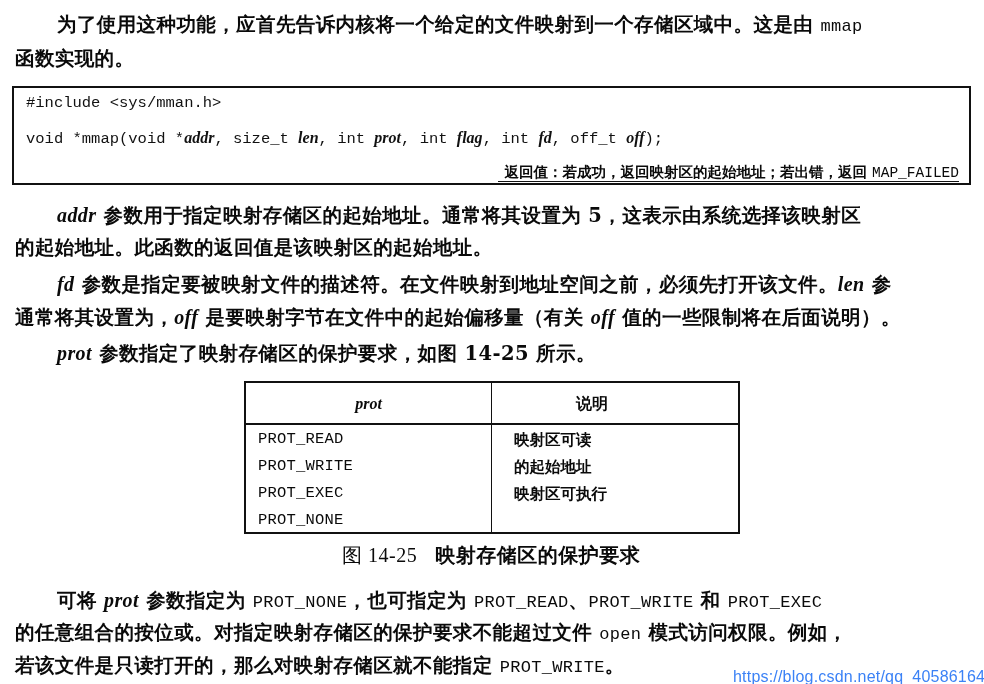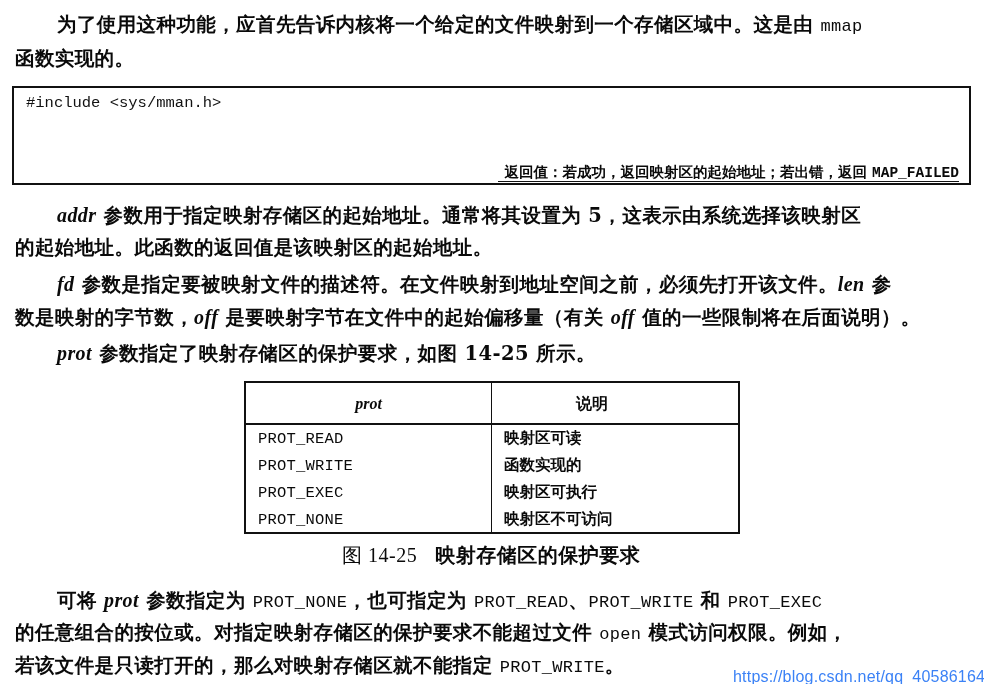--- a/index.html
+++ b/index.html
@@ -66,21 +66,21 @@
       right: 10px;
       top: 74px;
       white-space: nowrap;
       font-size: 14.5px;
       line-height: 20px;
       font-weight: bold;
       font-family: "DejaVu Serif", "Liberation Serif", serif;
     }
     .retval .mono2 {
       font-family: "Liberation Mono", "DejaVu Sans Mono", monospace;
-      font-weight: bold;
+      font-weight: normal;
       font-size: 14.5px;
     }
     .retval-underline {
       position: absolute;
       left: -6px;
       right: 0;
       bottom: 1px;
       border-bottom: 1.5px solid #111;
     }
     
@@ -134,22 +134,22 @@
       height: 27px;
       line-height: 27px;
     }
     .td.name {
       left: 12px;
       font-family: "Liberation Mono", "DejaVu Sans Mono", monospace;
       font-size: 15.5px;
       letter-spacing: 0.2px;
     }
     .td.val {
-      left: 258px;
-      font-family: Liberation Mono, monospace;
+      left: 268px;
+      font-family: Liberation Serif, serif;
       font-weight: bold;
       font-size: 15.5px;
     }
     .caption {
       position: absolute;
       left: 342px;
       top: 543px;
       white-space: nowrap;
       font-size: 20px;
       line-height: 24px;
@@ -176,59 +176,61 @@
 </head>
 <body>
 
 <div class="line" style="left:57px; top:12px;">
   <span>为了使用这种功能，应首先告诉内核将一个给定的文件映射到一个存储区域中。这是由</span><span> </span><span class="mono">mmap</span>
 </div>
 <div class="line" style="left:15px; top:46px;">函数实现的。</div>
 
 <div class="code-box">
   <div class="code-line" style="top:5px;">#include &lt;sys/mman.h&gt;</div>
+  <div class="code-line" style="top:40px;">
+    <span>void *mmap(void *</span><span class="ci">addr</span><span>, size_t </span><span class="ci">len</span><span>, int </span><span class="ci">prot</span><span>, int </span><span class="ci">flag</span><span>, int </span><span class="ci">fd</span><span>, off_t </span><span class="ci">off</span><span>);</span>
+  </div>
   <div class="retval">
     <span>返回值：若成功，返回映射区的起始地址；若出错，返回 </span><span class="mono2">MAP_FAILED</span>
     <div class="retval-underline"></div>
   </div>
 </div>
 
 <div class="line" style="left:57px; top:202px;">
   <span class="ital">addr</span><span> 参数用于指定映射存储区的起始地址。通常将其设置为 5，这表示由系统选择该映射区</span>
 </div>
 <div class="line" style="left:15px; top:235px;">的起始地址。此函数的返回值是该映射区的起始地址。</div>
 
 <div class="line" style="left:57px; top:271px;">
   <span class="ital">fd</span><span> 参数是指定要被映射文件的描述符。在文件映射到地址空间之前，必须先打开该文件。</span><span class="ital">len</span><span> 参</span>
 </div>
 <div class="line" style="left:15px; top:304px;">
-  <span>数是映射的字节数，</span><span class="ital">off</span><span> 是要映射字节在文件中的起始偏移量（有关 </span><span class="ital">off</span><span> 值的一些限制将在后面说明）。</span>
+  <span>通常将其设置为，</span><span class="ital">off</span><span> 是要映射字节在文件中的起始偏移量（有关 </span><span class="ital">off</span><span> 值的一些限制将在后面说明）。</span>
 </div>
 
 <div class="line" style="left:57px; top:340px;">
   <span class="ital">prot</span><span> 参数指定了映射存储区的保护要求，如图 14-25 所示。</span>
 </div>
 
 <div class="prot-table">
   <div class="divider"></div>
   <div class="hdr-line"></div>
   <div class="th prot">prot</div>
   <div class="th desc">说明</div>
 
   <div class="td name" style="top:43px;">PROT_READ</div>
   <div class="td val" style="top:43px;">映射区可读</div>
 
   <div class="td name" style="top:70px;">PROT_WRITE</div>
-  <div class="td val" style="top:70px;">函数实现的</div>
+  <div class="td val" style="top:70px;">的起始地址</div>
 
   <div class="td name" style="top:97px;">PROT_EXEC</div>
   <div class="td val" style="top:97px;">映射区可执行</div>
 
   <div class="td name" style="top:124px;">PROT_NONE</div>
-  <div class="td val" style="top:124px;">映射区不可访问</div>
 </div>
 
 <div class="caption">
   <span class="fig-num">图 14-25</span><span>映射存储区的保护要求</span>
 </div>
 
 <div class="line" style="left:57px; top:587px;">
   <span>可将 </span><span class="ital">prot</span><span> 参数指定为 </span><span class="mono">PROT_NONE</span><span>，也可指定为 </span><span class="mono">PROT_READ</span><span>、</span><span class="mono">PROT_WRITE</span><span> 和 </span><span class="mono">PROT_EXEC</span>
 </div>
 <div class="line" style="left:15px; top:620px;">

